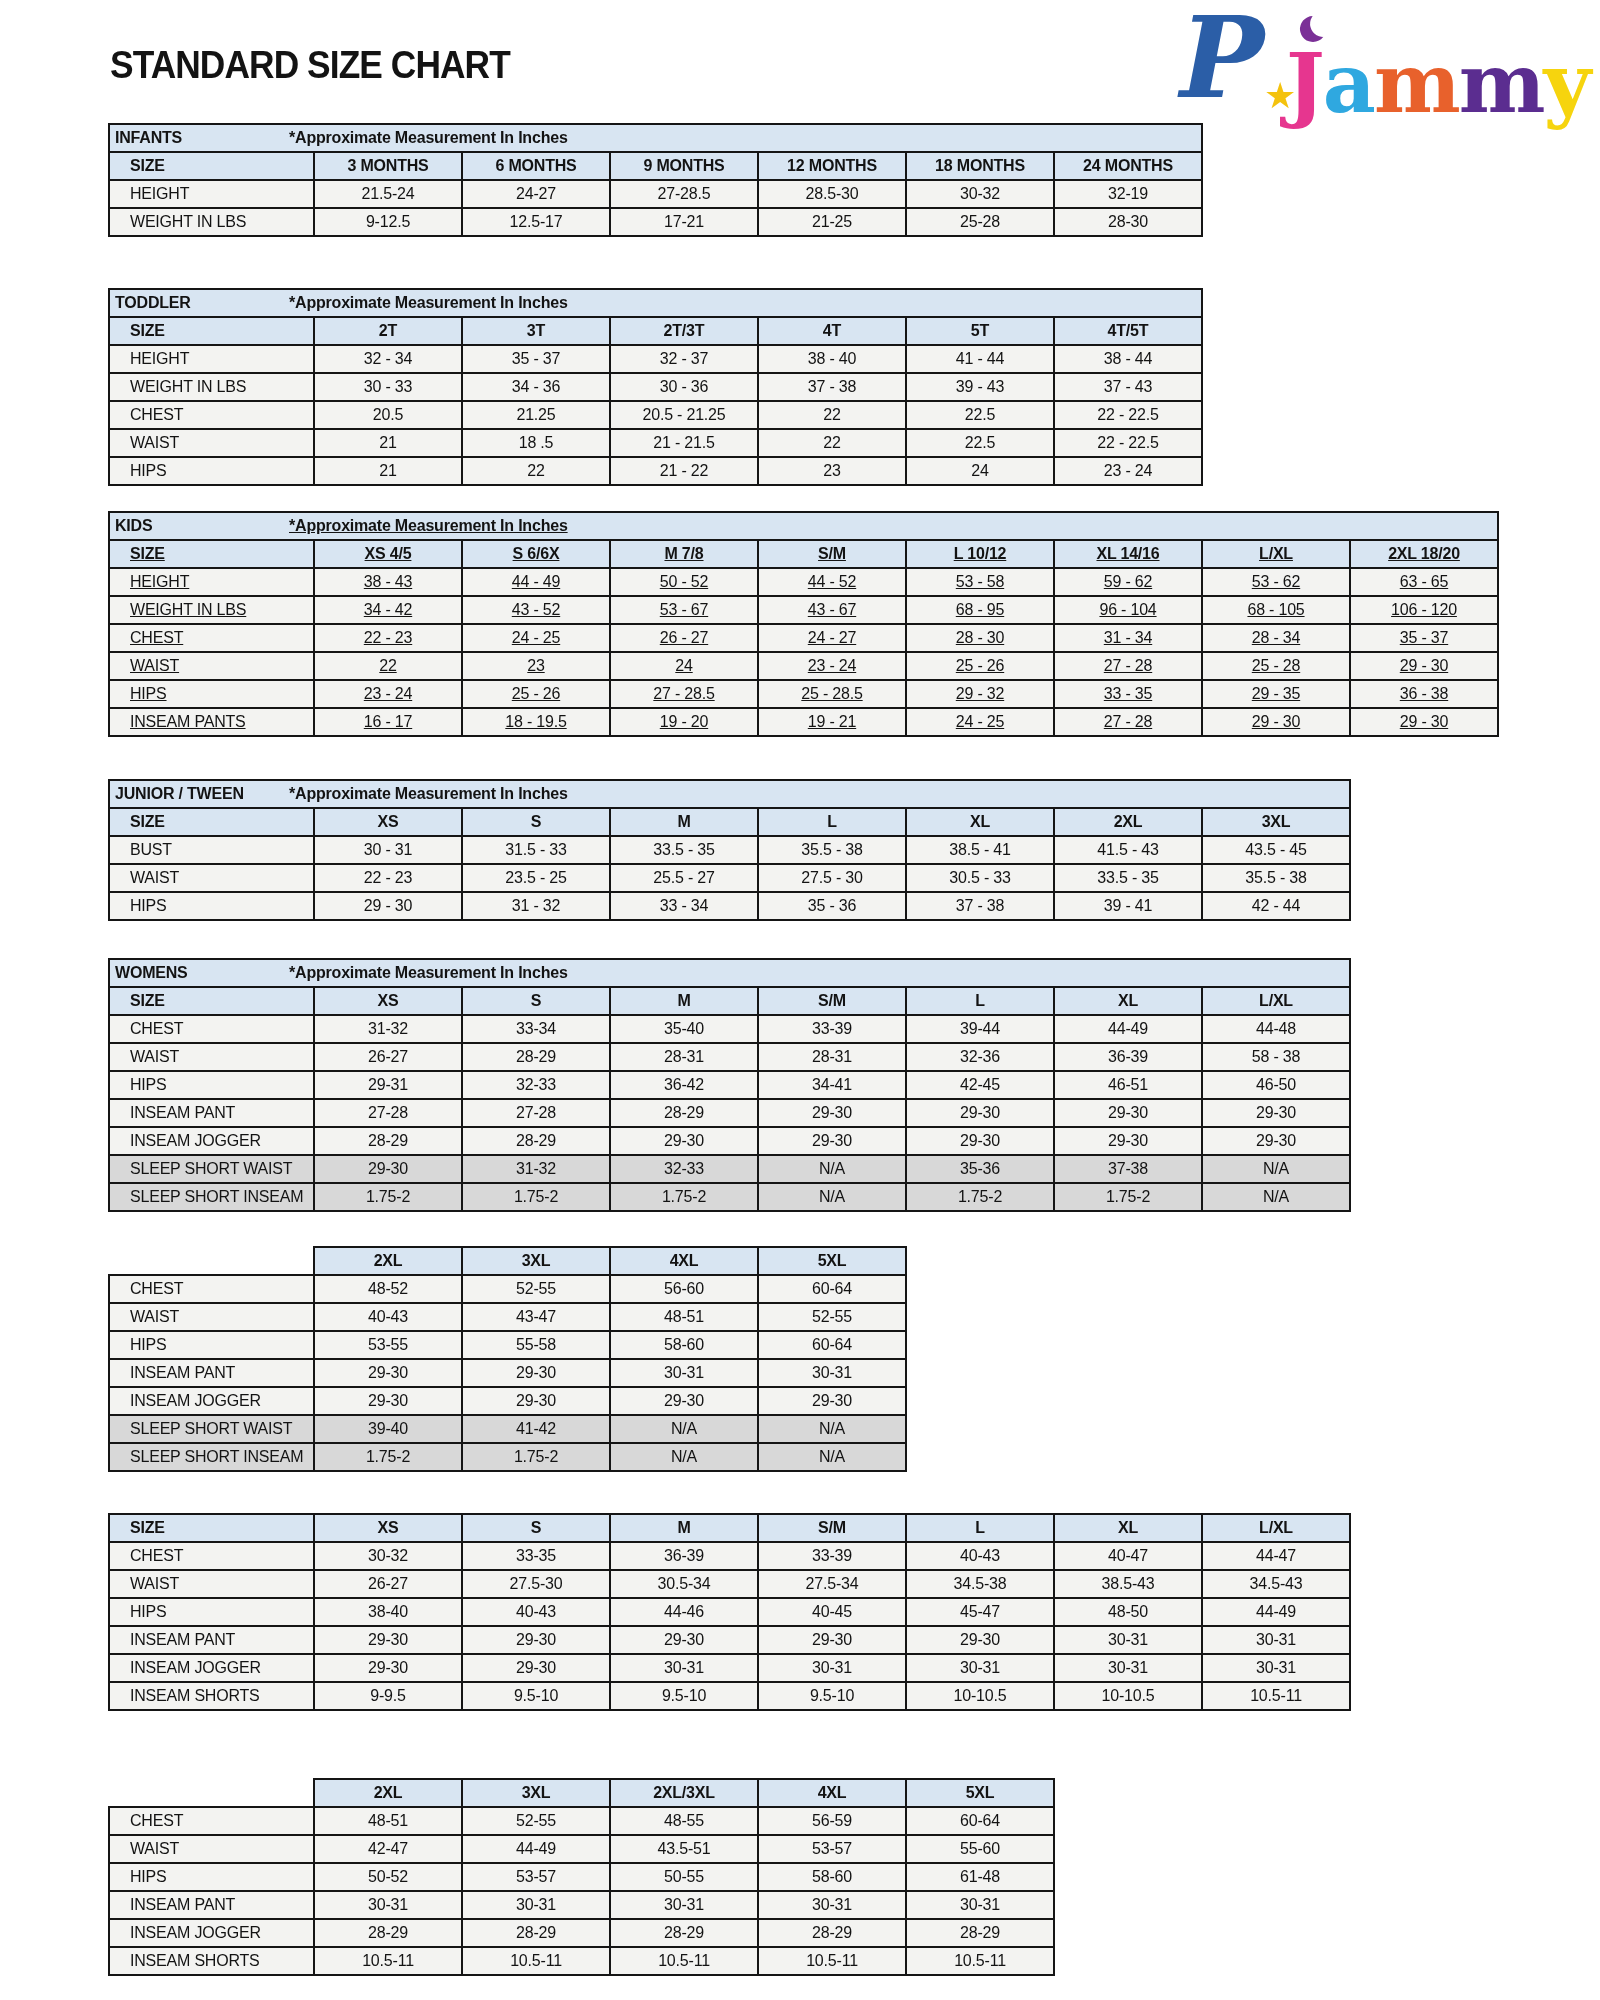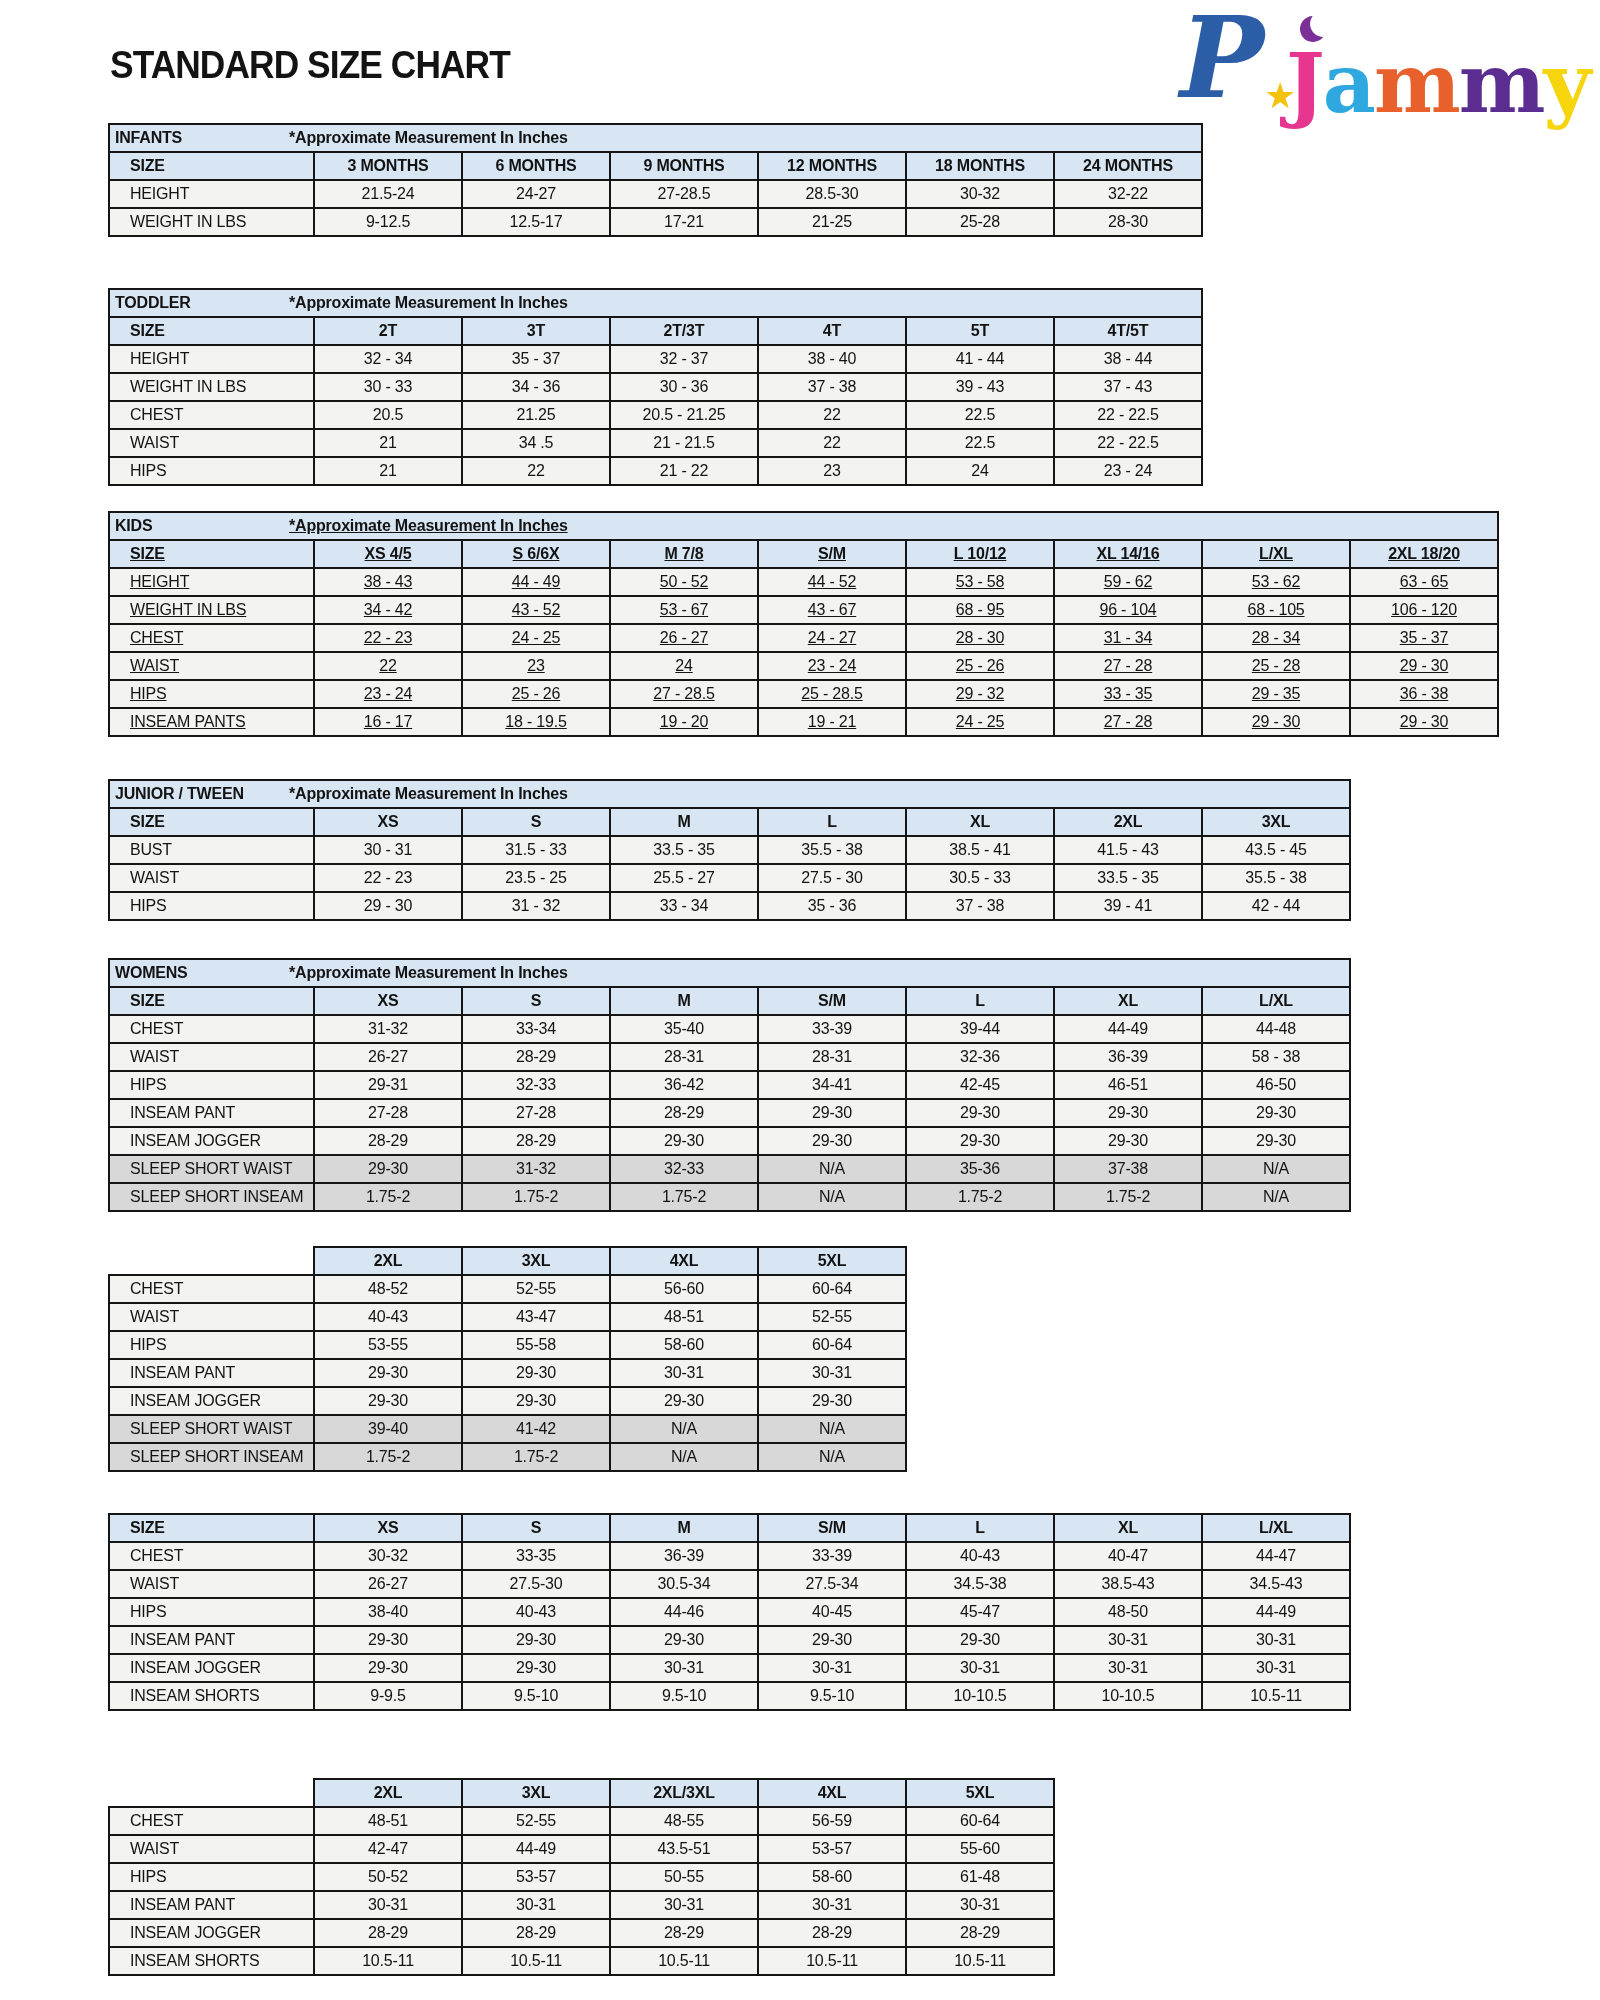--- a/index.html
+++ b/index.html
@@ -68,21 +68,21 @@
             <td class="hdr">18 MONTHS</td>
             <td class="hdr">24 MONTHS</td>
           </tr>
           <tr>
             <td class="lbl">HEIGHT</td>
             <td class="val">21.5-24</td>
             <td class="val">24-27</td>
             <td class="val">27-28.5</td>
             <td class="val">28.5-30</td>
             <td class="val">30-32</td>
-            <td class="val">32-22</td>
+            <td class="val">32-19</td>
           </tr>
           <tr>
             <td class="lbl">WEIGHT IN LBS</td>
             <td class="val">9-12.5</td>
             <td class="val">12.5-17</td>
             <td class="val">17-21</td>
             <td class="val">21-25</td>
             <td class="val">25-28</td>
             <td class="val">28-30</td>
           </tr>
@@ -134,21 +134,21 @@
             <td class="val">20.5</td>
             <td class="val">21.25</td>
             <td class="val">20.5 - 21.25</td>
             <td class="val">22</td>
             <td class="val">22.5</td>
             <td class="val">22 - 22.5</td>
           </tr>
           <tr>
             <td class="lbl">WAIST</td>
             <td class="val">21</td>
-            <td class="val">34 .5</td>
+            <td class="val">18 .5</td>
             <td class="val">21 - 21.5</td>
             <td class="val">22</td>
             <td class="val">22.5</td>
             <td class="val">22 - 22.5</td>
           </tr>
           <tr>
             <td class="lbl">HIPS</td>
             <td class="val">21</td>
             <td class="val">22</td>
             <td class="val">21 - 22</td>

